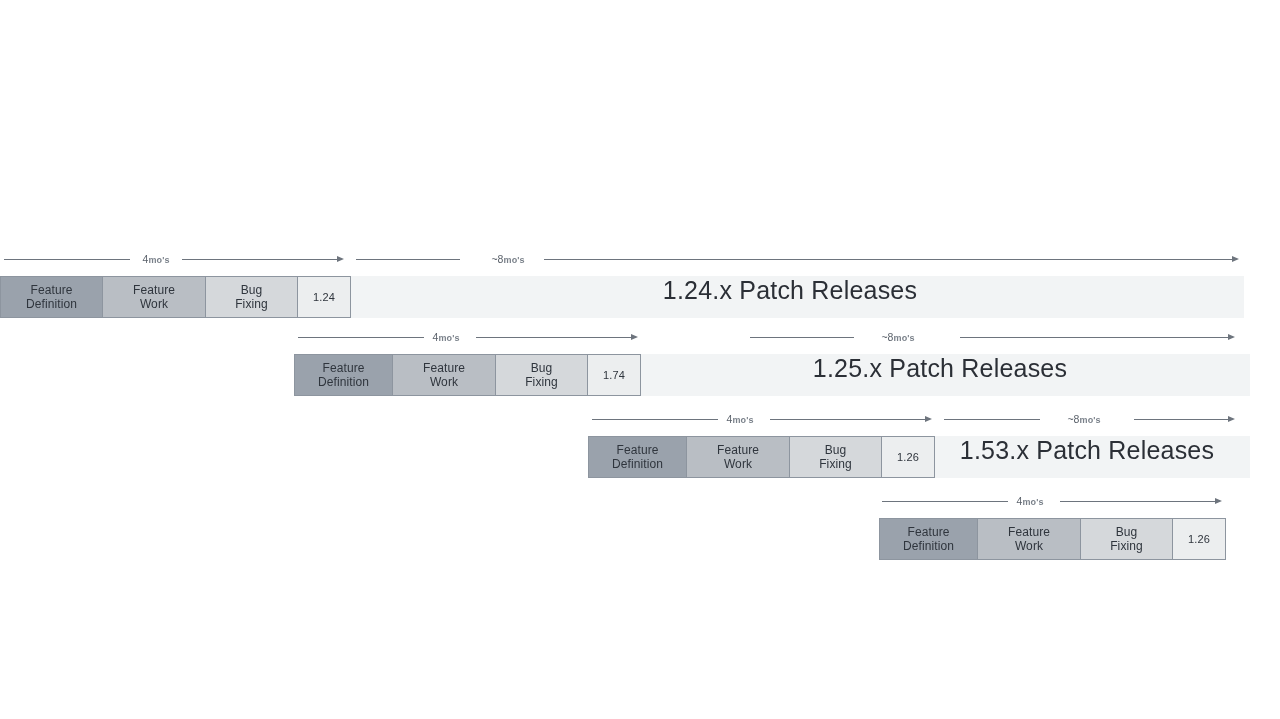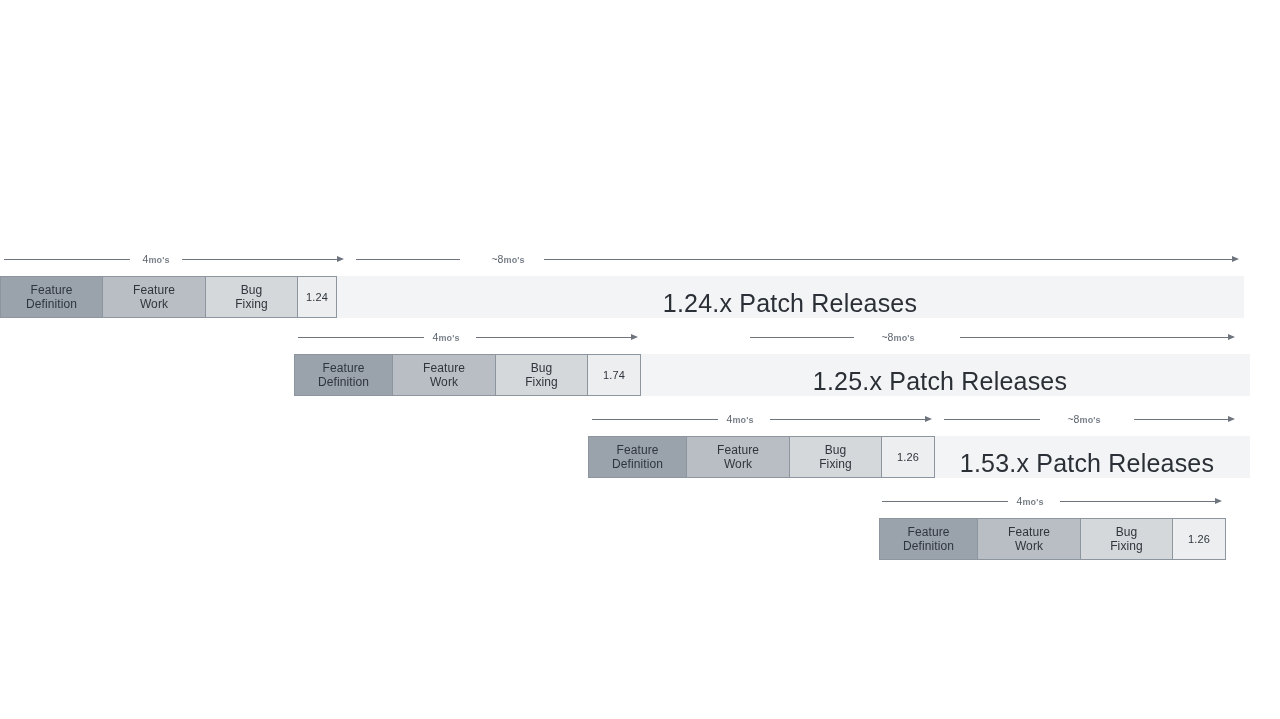--- a/index.html
+++ b/index.html
@@ -26,21 +26,21 @@
   
   .release-row {
     position: absolute;
   }
 
   
   .patch-band {
     position: absolute;
     background: #f2f4f5;
     display: flex;
-    align-items: flex-end;
+    align-items: flex-start;
     justify-content: center;
   }
   .patch-band-label {
     font-size: 25px;
     color: #2b2f36;
     letter-spacing: 0.2px;
     white-space: nowrap;
   }
 
   
@@ -134,21 +134,21 @@
         <span class="phase-line2">Definition</span>
       </div>
       <div class="phase-box phase-work" style="width:104px;">
         <span>Feature</span>
         <span class="phase-line2">Work</span>
       </div>
       <div class="phase-box phase-bug" style="width:93px;">
         <span>Bug</span>
         <span class="phase-line2">Fixing</span>
       </div>
-      <div class="phase-box phase-ver" style="width:40px;">
+      <div class="phase-box phase-ver" style="width:54px;">
         <span>1.24</span>
       </div>
     </div>
   </div>
 
   <div class="release-row">
 
     <div class="patch-band" style="left:294px; top:354px; width:956px; height:42px;">
       <span class="patch-band-label" style="margin-left:336px;">1.25.x Patch Releases</span>
     </div>

